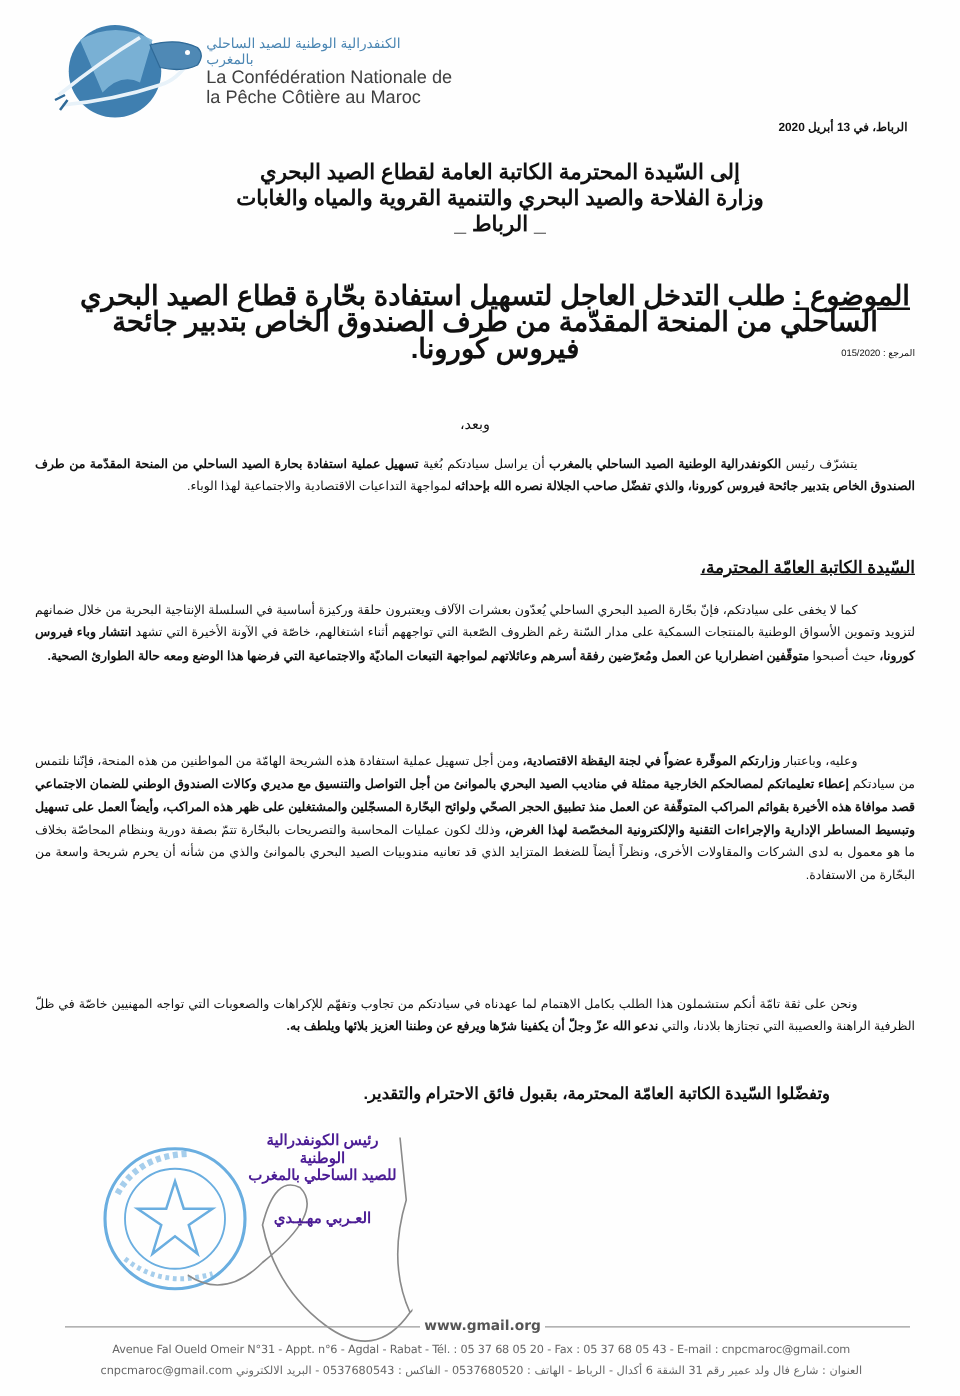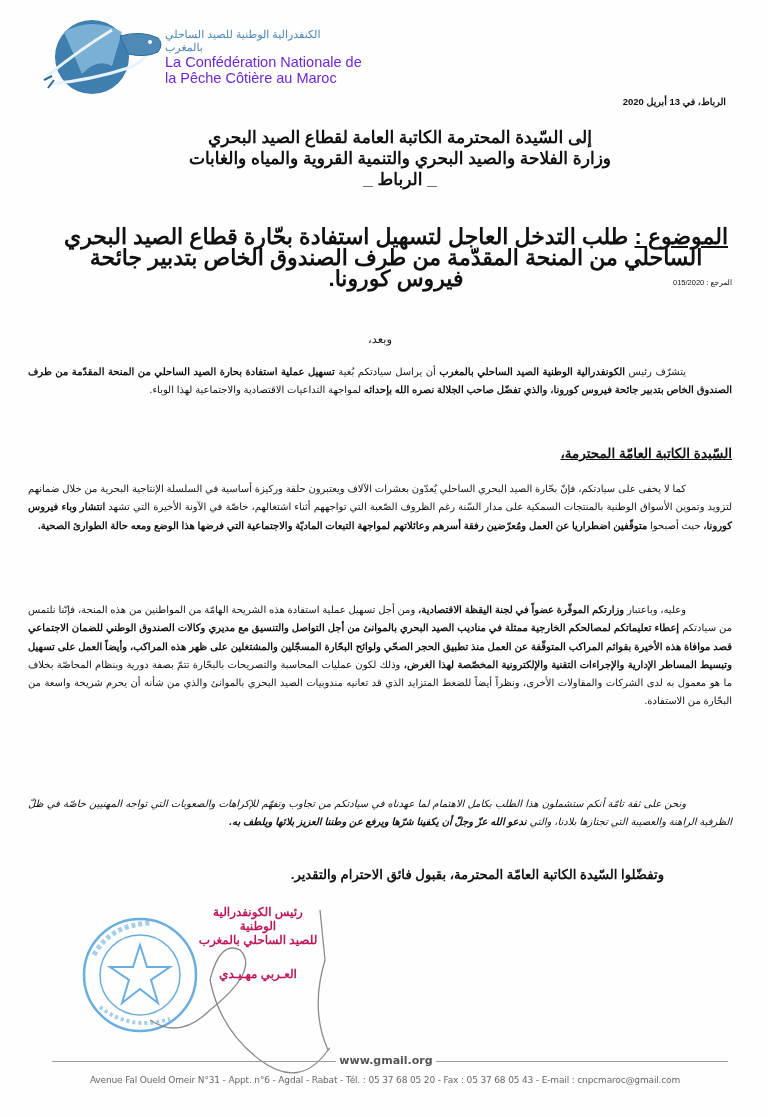--- a/index.html
+++ b/index.html
@@ -3,40 +3,40 @@
 <meta charset="utf-8">
 <style>
   html, body { margin:0; padding:0; background:#ffffff; }
   body { width:768px; height:1117px; position:relative; overflow:hidden;
          font-family:"DejaVu Sans", "Liberation Sans", sans-serif; color:#111; }
   .page { position:absolute; inset:0; background:#fefefe; }
   
   .logo { position:absolute; left:42px; top:18px; width:124px; height:78px; }
   .org { position:absolute; left:165px; top:28px; font-family:"Liberation Sans", sans-serif; color:#3c79a8; }
   .org .ar { font-size:11px; direction:rtl; text-align:left; width:170px; color:#4b86b3; }
-  .org .fr { font-size:14.5px; line-height:16px; color:#6d28d9; }
+  .org .fr { font-size:14.5px; line-height:16px; color:#404040; }
   .date { position:absolute; right:42px; top:96px; direction:rtl; font-size:9.5px; font-weight:bold; font-family:"Liberation Sans", sans-serif; }
   .addressee { position:absolute; left:140px; width:520px; top:127px; text-align:center; font-weight:bold;
                font-size:17px; line-height:21px; font-family:"Liberation Sans", sans-serif; direction:rtl; }
   .subject { position:absolute; left:60px; right:36px; top:226px; text-align:center; font-weight:bold;
              font-size:22px; line-height:21px; font-family:"Liberation Sans", sans-serif; direction:rtl; }
   .subject .lbl { text-decoration:underline; }
   .ref { position:absolute; right:36px; top:278px; direction:rtl; font-size:7.5px; font-family:"Liberation Sans", sans-serif;margin-left:20px; }
   .salute { position:absolute; left:200px; right:105px; top:305px; text-align:center; direction:rtl; font-size:13px; letter-spacing:1.5px; font-family:"Liberation Sans", sans-serif; }
   .ba3d { position:absolute; right:376px; top:332px; direction:rtl; font-size:11.5px; font-family:"Liberation Sans", sans-serif; }
   .para { position:absolute; left:28px; right:36px; direction:rtl; text-align:justify; text-align-last:right;
           font-size:10px; line-height:18.3px; font-family:"Liberation Sans", sans-serif; }
   .para b { font-weight:bold; }
   .p1 { top:363px; }
   .greet2 { position:absolute; right:36px; top:445px; direction:rtl; font-weight:bold; text-decoration:underline; font-size:13.5px; font-family:"Liberation Sans", sans-serif; }
   .p2 { top:480px; }
   .p3 { top:601px; }
-  .p4 { top:795px;font-style:italic; }
+  .p4 { top:795px; }
   .closing { position:absolute; right:36px; left:40px; top:867px; direction:rtl; font-weight:bold; font-size:13.2px; padding-right:68px; font-family:"Liberation Sans", sans-serif; }
-  .sig { position:absolute; left:198px; width:120px; top:905px; direction:rtl; text-align:center; color:#be185d;
+  .sig { position:absolute; left:198px; width:120px; top:905px; direction:rtl; text-align:center; color:#4c1d95;
          font-weight:bold; font-size:12px; line-height:14px; font-family:"Liberation Sans", sans-serif; }
   .sig .name { margin-top:20px; letter-spacing:2px; }
   .stamp { position:absolute; left:80px; top:915px; width:120px; height:120px; }
   .scribble { position:absolute; left:150px; top:900px; width:180px; height:180px; }
   .footer-line { position:absolute; top:1061px; height:1px; background:#9a9a9a; }
   .fl-left { left:52px; width:284px; }
   .fl-right { left:436px; width:292px; }
   .web { position:absolute; left:338px; top:1054px; width:96px; text-align:center; font-size:11px; font-weight:bold; color:#555; font-family:"DejaVu Sans", sans-serif; }
   .addr-fr { position:absolute; left:38px; right:36px; top:1075px; text-align:center; font-size:9px; color:#666; white-space:nowrap; font-family:"DejaVu Sans", sans-serif; letter-spacing:-0.15px; }
   .addr-ar { position:absolute; left:38px; right:36px; top:1092px; text-align:center; font-size:9px; color:#666; direction:rtl; white-space:nowrap; font-family:"DejaVu Sans", sans-serif; }
@@ -106,14 +106,15 @@
   <div class="sig">
     <div>رئيس الكونفدرالية الوطنية</div>
     <div>للصيد الساحلي بالمغرب</div>
     <div class="name">العـربي مهـيـدي</div>
   </div>
 
   <div class="footer-line fl-left"></div>
   <div class="web">www.gmail.org</div>
   <div class="footer-line fl-right"></div>
   <div class="addr-fr">Avenue Fal Oueld Omeir N°31 - Appt. n°6 - Agdal - Rabat - Tél. : 05 37 68 05 20 - Fax : 05 37 68 05 43 - E-mail : cnpcmaroc@gmail.com</div>
+  <div class="addr-ar">العنوان : شارع فال ولد عمير رقم 31 الشقة 6 أكدال - الرباط - الهاتف : 0537680520 - الفاكس : 0537680543 - البريد الالكتروني cnpcmaroc@gmail.com</div>
 
 </div>
 
 </body></html>

